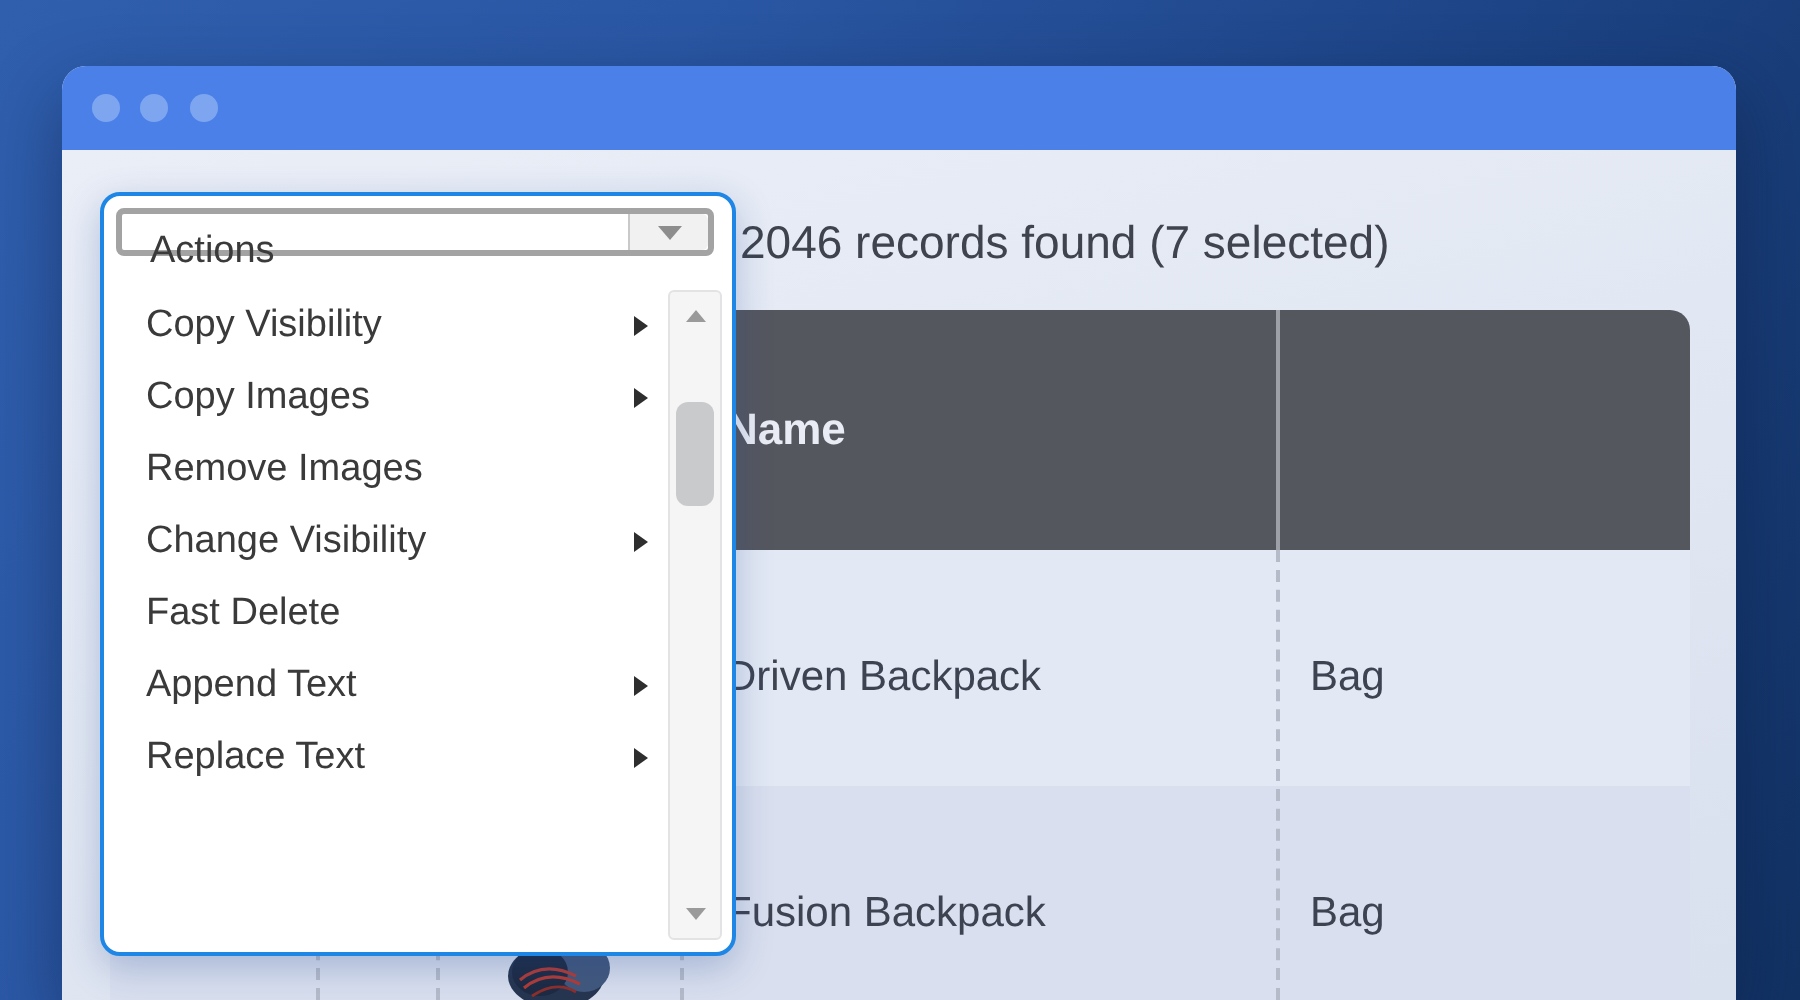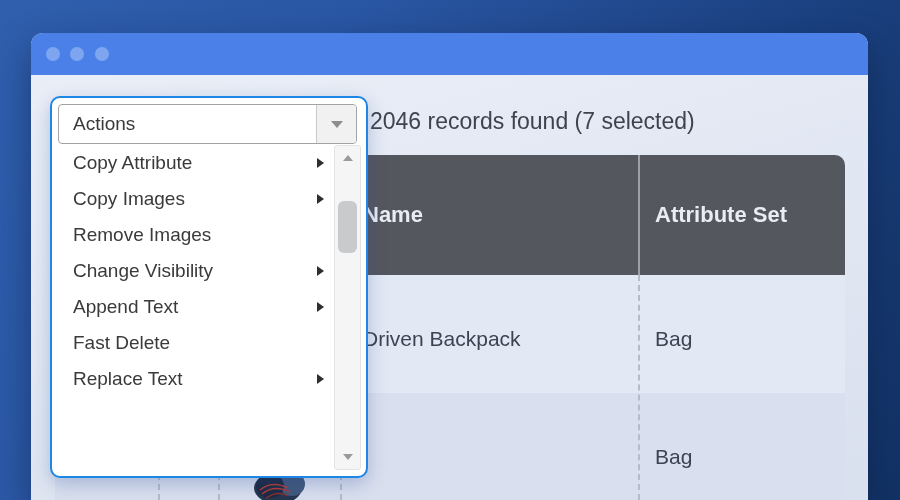--- a/index.html
+++ b/index.html
@@ -45,22 +45,22 @@
   .vdash{position:absolute;top:120px;height:225px;width:0;border-left:2px dashed #b5bbc9;}
   .vdash.c1{left:103px}.vdash.c2{left:163px}.vdash.c3{left:285px}.vdash.c4{left:583px}
   .thumb{position:absolute;left:197px;top:313px;width:56px;height:36px;}
   
   .dropdown{
     position:absolute;left:19px;top:21px;width:318px;height:382px;box-sizing:border-box;
     background:#ffffff;border:2px solid #1e87e6;border-radius:10px;
     box-shadow:0 6px 18px rgba(35,75,150,.28);z-index:5;
   }
   .select{
-    position:absolute;left:6px;top:6px;width:299px;height:40px;box-sizing:border-box;
-    background:#fff;border:1px solid #a3a3a3;border-radius:4px;cursor:pointer;
+    position:absolute;left:6px;top:6px;width:299px;height:24px;box-sizing:border-box;
+    background:#fff;border:3px solid #a3a3a3;border-radius:4px;cursor:pointer;
   }
   .select-label{
     position:absolute;left:14px;top:0;line-height:38px;font-size:19px;color:#3a3a3a;
   }
   .select-btn{
     position:absolute;right:0;top:0;bottom:0;width:39px;
     background:#f1f1f1;border-left:1px solid #c9c9c9;border-radius:0 3px 3px 0;
   }
   .caret-down{
     position:absolute;left:50%;top:50%;margin:-3px 0 0 -6px;width:0;height:0;
@@ -99,30 +99,30 @@
       <span class="dot d3"></span>
     </div>
 
     <div class="content">
 
       <div class="records">2046 records found (7 selected)</div>
 
       <div class="table">
         <div class="thead">
           <span class="th name">Name</span>
-          <span class="th attr">Attribute Set</span>
           <span class="th-divider"></span>
         </div>
 
         <div class="row r1">
           <span class="cell name">Driven Backpack</span>
           <span class="cell attr">Bag</span>
         </div>
 
         <div class="row r2">
+          <span class="cell name">Fusion Backpack</span>
           <span class="cell attr">Bag</span>
         </div>
 
         <span class="vdash c1"></span>
         <span class="vdash c2"></span>
         <span class="vdash c3"></span>
         <span class="vdash c4"></span>
 
         <svg class="thumb" viewBox="0 0 56 36" xmlns="http://www.w3.org/2000/svg">
           <ellipse cx="26" cy="20" rx="24" ry="16" fill="#26354f"></ellipse>
@@ -138,42 +138,42 @@
 
         <div class="select">
           <span class="select-label">Actions</span>
           <span class="select-btn">
             <span class="caret-down"></span>
           </span>
         </div>
 
         <div class="menu">
           <div class="menu-item">
-            <span>Copy Attribute</span>
+            <span>Copy Visibility</span>
             <span class="sub-arrow"></span>
           </div>
           <div class="menu-item">
             <span>Copy Images</span>
             <span class="sub-arrow"></span>
           </div>
           <div class="menu-item">
             <span>Remove Images</span>
             
           </div>
           <div class="menu-item">
             <span>Change Visibility</span>
             <span class="sub-arrow"></span>
           </div>
           <div class="menu-item">
+            <span>Fast Delete</span>
+            
+          </div>
+          <div class="menu-item">
             <span>Append Text</span>
             <span class="sub-arrow"></span>
-          </div>
-          <div class="menu-item">
-            <span>Fast Delete</span>
-            
           </div>
           <div class="menu-item">
             <span>Replace Text</span>
             <span class="sub-arrow"></span>
           </div>
         </div>
 
         <div class="scrollbar">
           <span class="sb-up"></span>
           <span class="sb-thumb"></span>

